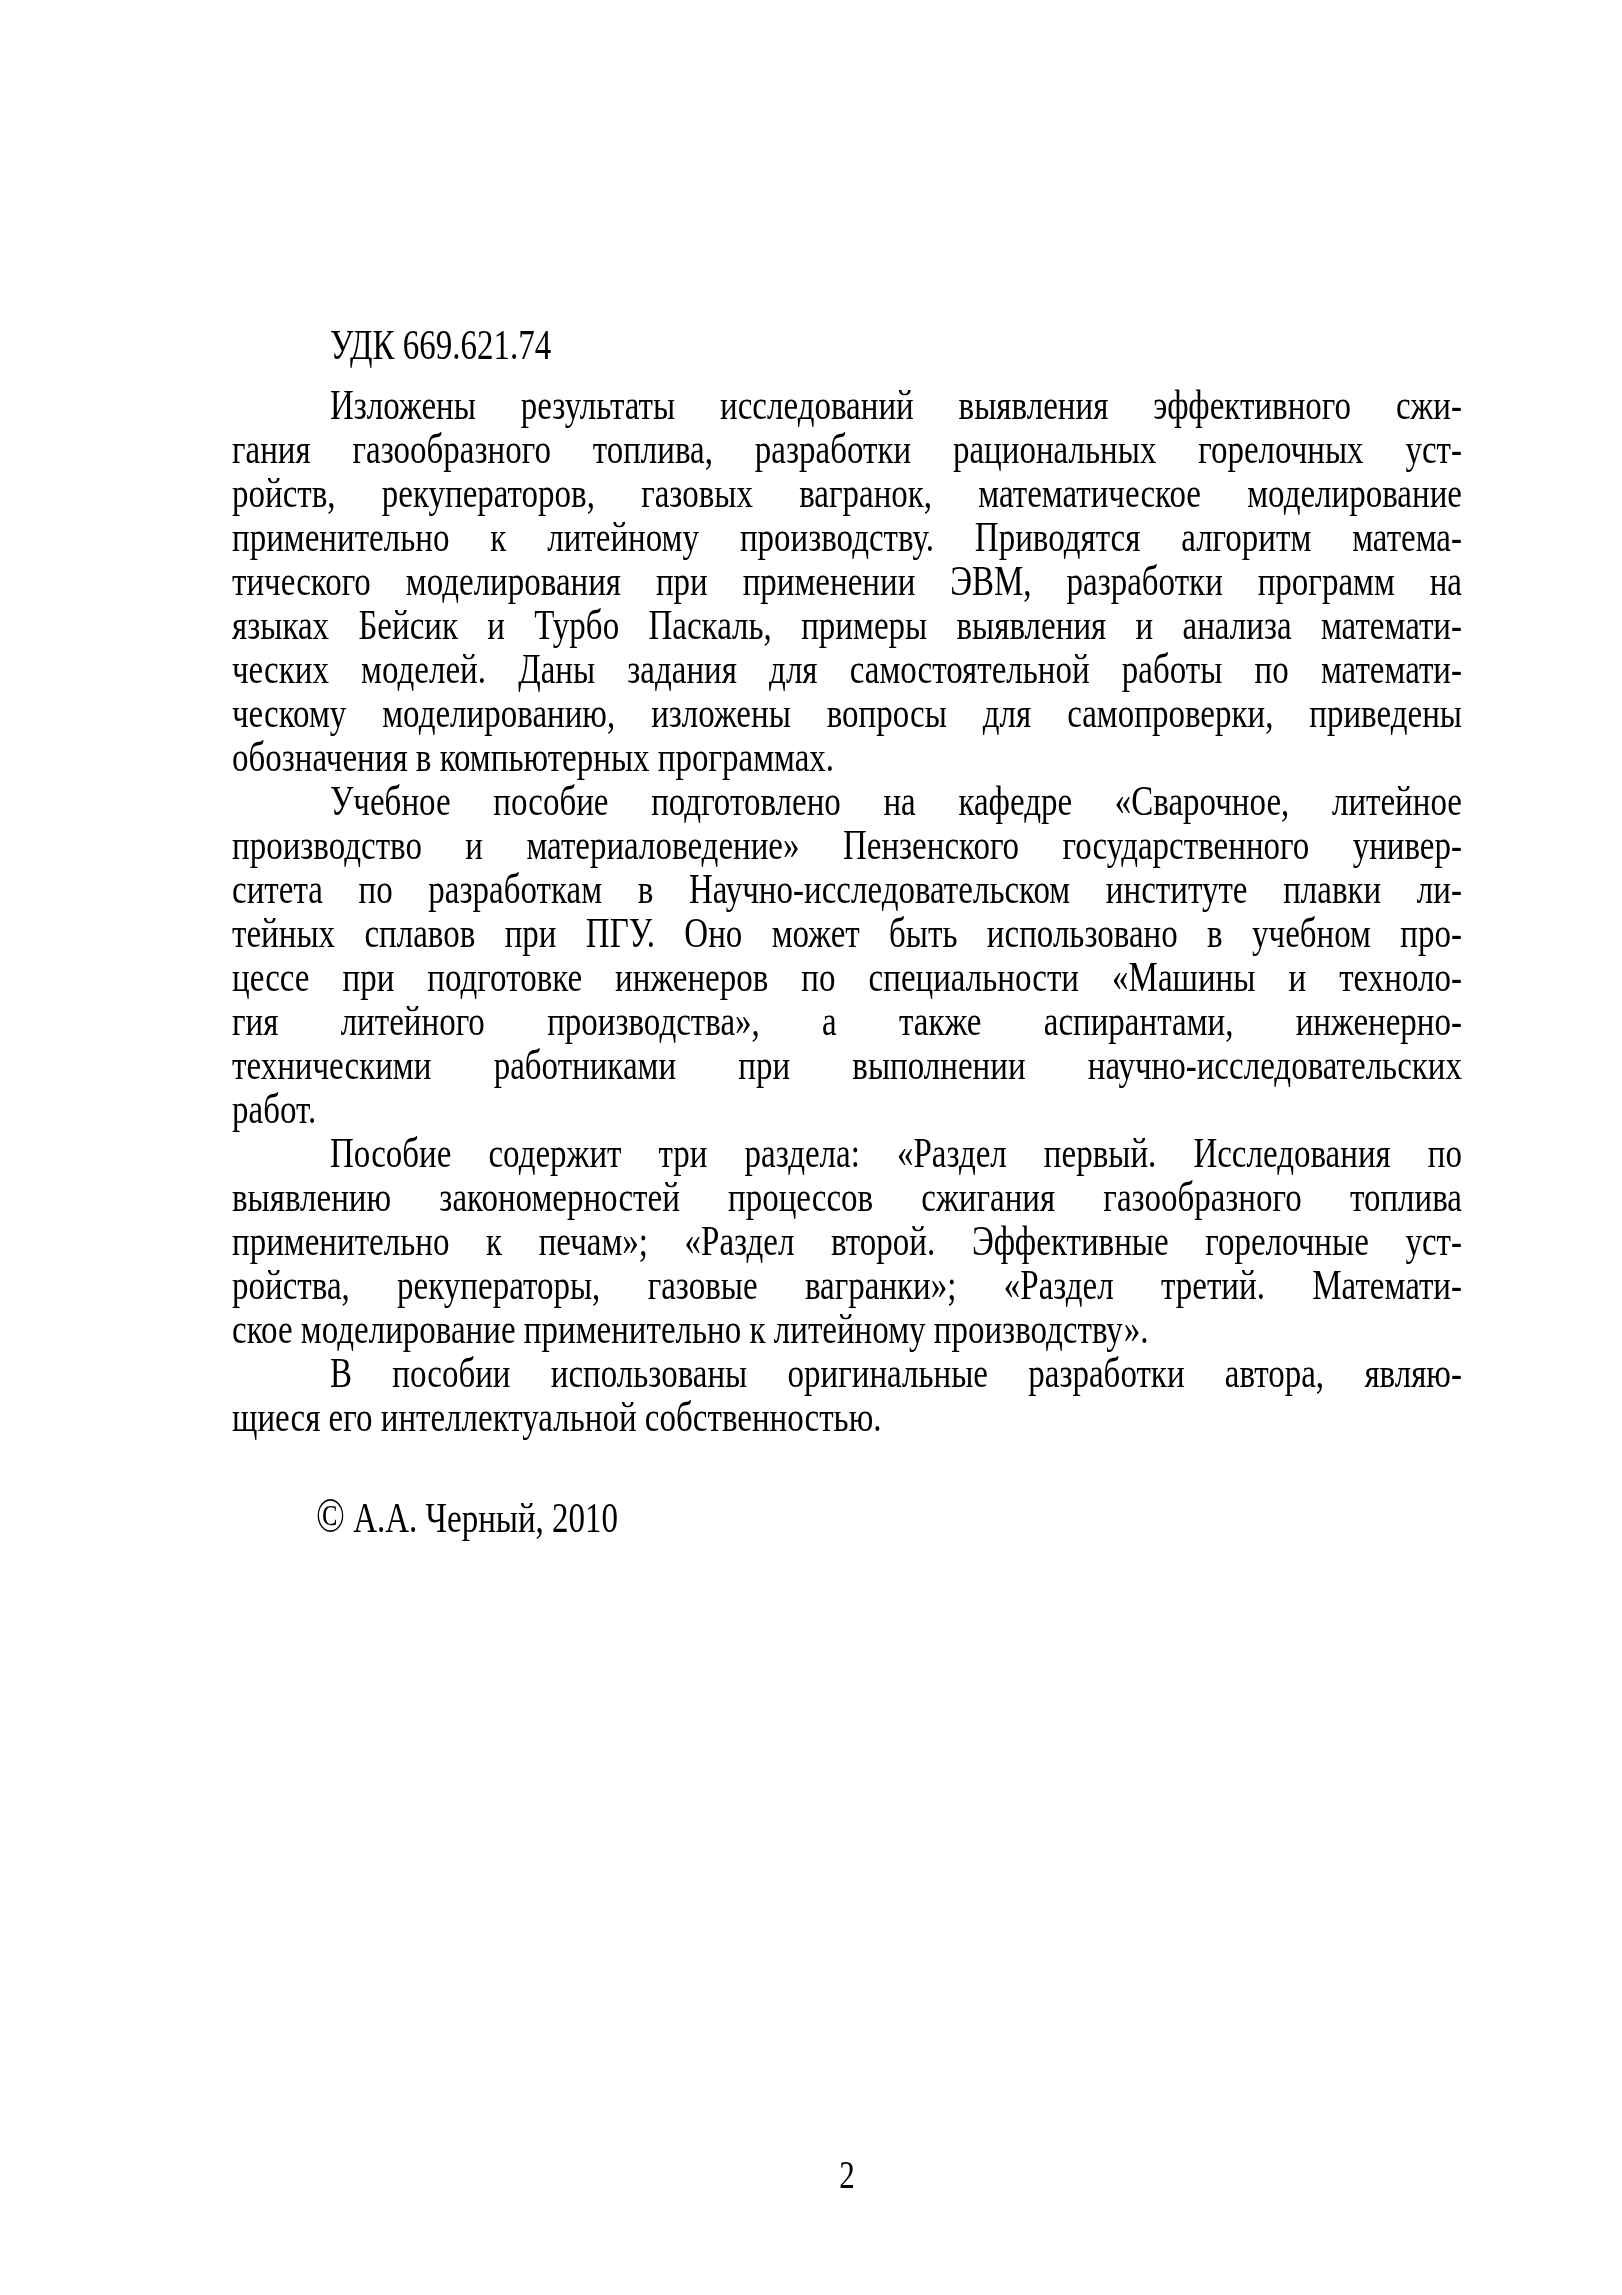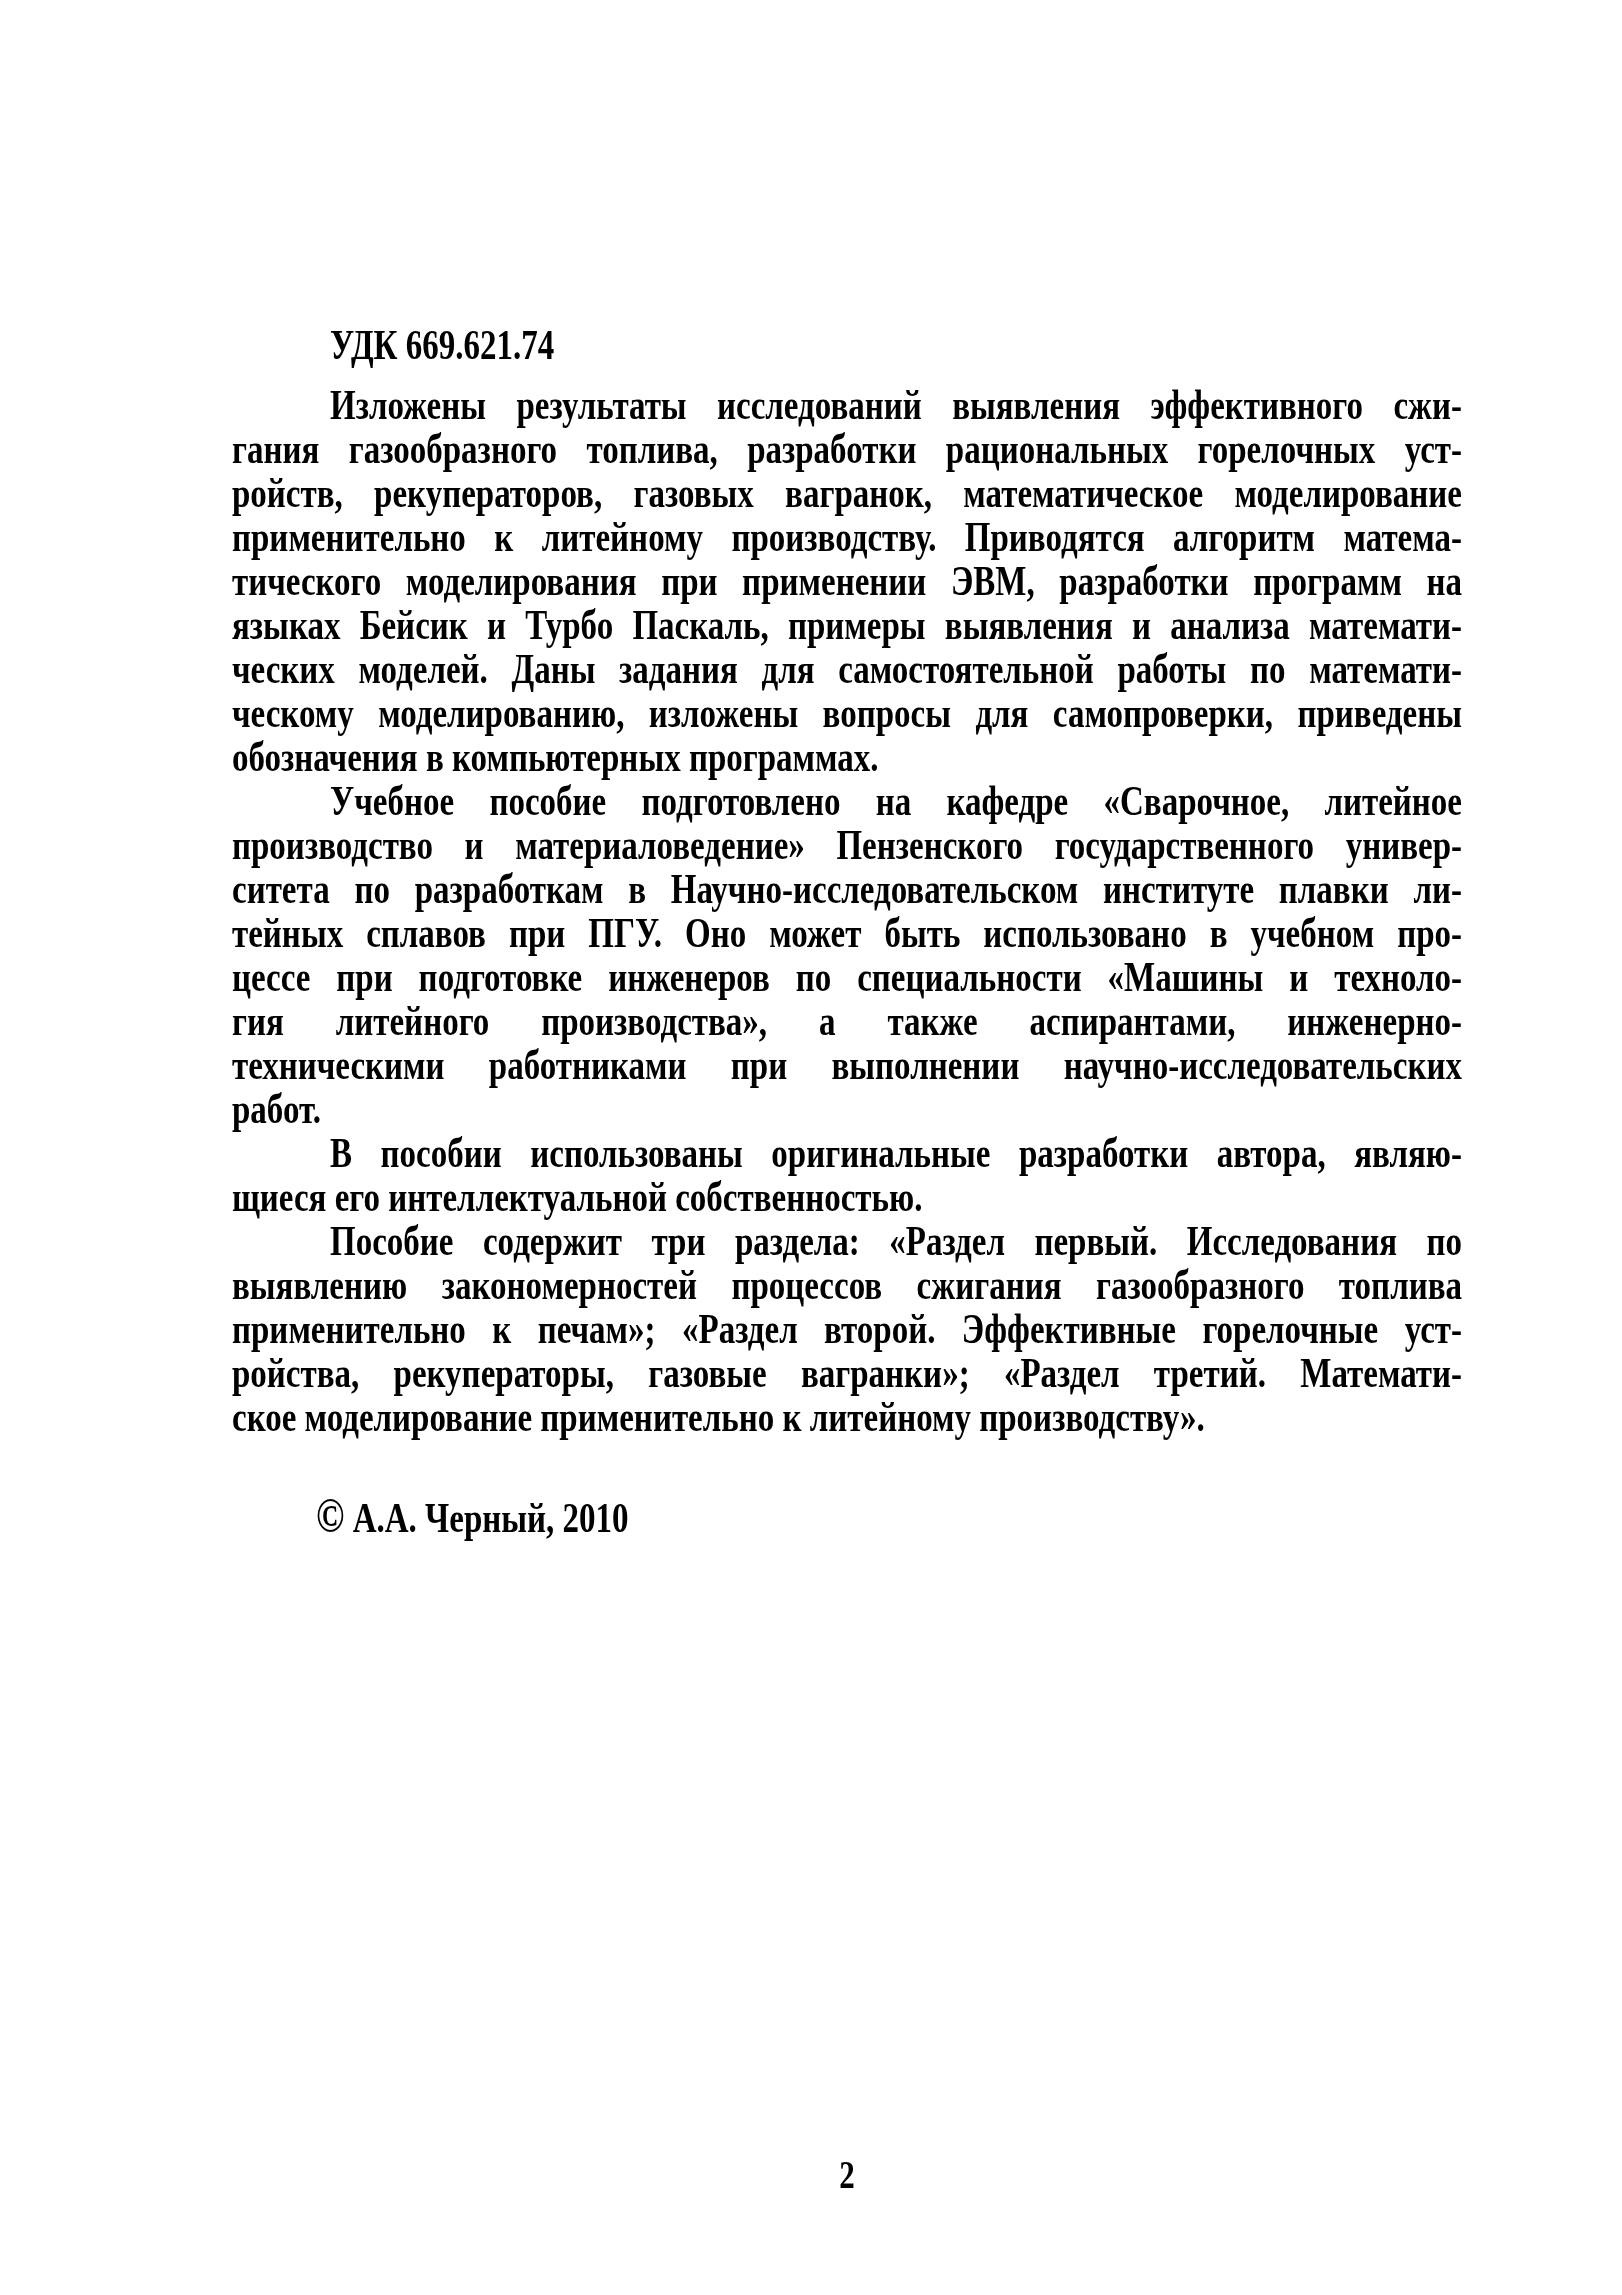--- a/index.html
+++ b/index.html
@@ -10,21 +10,20 @@
   }
   .page {
     position: relative;
     width: 1622px;
     height: 2199px;
     background: var(--bg, #ffffff);
     color: var(--fg, #000000);
     font-family: "Liberation Serif", "DejaVu Serif", serif;
     font-size: 33px;
     overflow: hidden;
-    font-weight: bold;
   }
   .column {
     position: absolute;
     left: 232px;
     top: 0;
     width: 1230px;
   }
   .line {
     line-height: 44px;
     transform: scaleY(1.28);          
@@ -84,29 +83,29 @@
           <div class="line jline first">Учебное пособие подготовлено на кафедре «Сварочное, литейное</div>
           <div class="line jline">производство и материаловедение» Пензенского государственного универ-</div>
           <div class="line jline">ситета по разработкам в Научно-исследовательском институте плавки ли-</div>
           <div class="line jline">тейных сплавов при ПГУ. Оно может быть использовано в учебном про-</div>
           <div class="line jline">цессе при подготовке инженеров по специальности «Машины и техноло-</div>
           <div class="line jline">гия литейного производства», а также аспирантами, инженерно-</div>
           <div class="line jline">техническими работниками при выполнении научно-исследовательских</div>
           <div class="line left">работ.</div>
         </div>
         <div>
-          <div class="line jline first">В пособии использованы оригинальные разработки автора, являю-</div>
-          <div class="line left">щиеся его интеллектуальной собственностью.</div>
-        </div>
-        <div>
           <div class="line jline first">Пособие содержит три раздела: «Раздел первый. Исследования по</div>
           <div class="line jline">выявлению закономерностей процессов сжигания газообразного топлива</div>
           <div class="line jline">применительно к печам»; «Раздел второй. Эффективные горелочные уст-</div>
           <div class="line jline">ройства, рекуператоры, газовые вагранки»; «Раздел третий. Математи-</div>
           <div class="line left">ское моделирование применительно к литейному производству».</div>
+        </div>
+        <div>
+          <div class="line jline first">В пособии использованы оригинальные разработки автора, являю-</div>
+          <div class="line left">щиеся его интеллектуальной собственностью.</div>
         </div>
       </div>
 
 
     <div class="copyright line"><span class="sym">©</span><span> </span><span>А.А. Черный, 2010</span></div>
   </div>
 
   <div class="pagenum line">2</div>
 </div>
 

